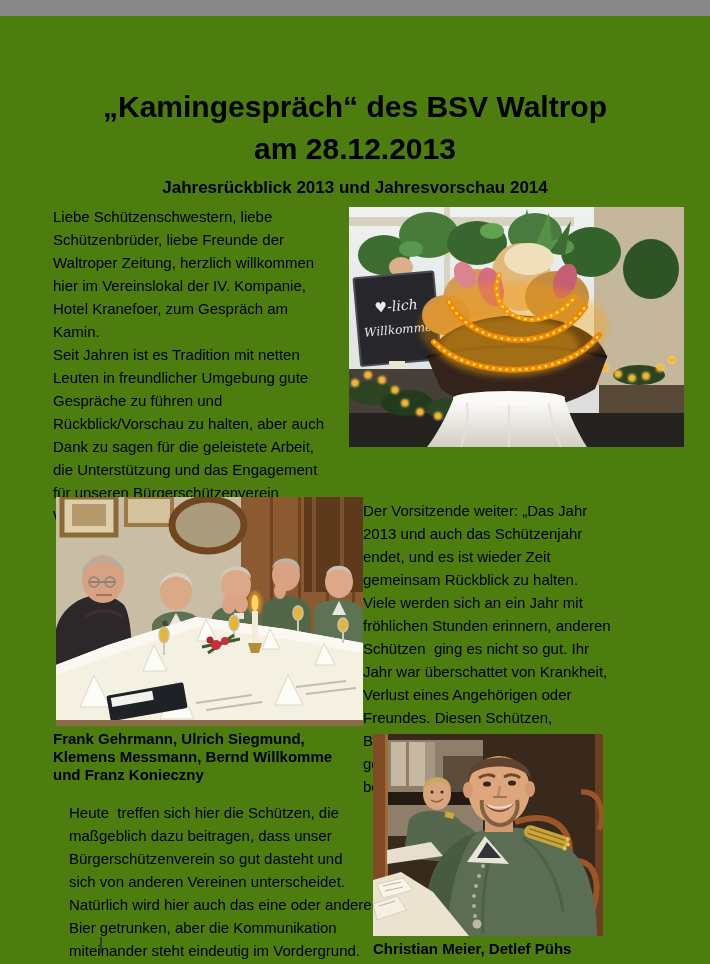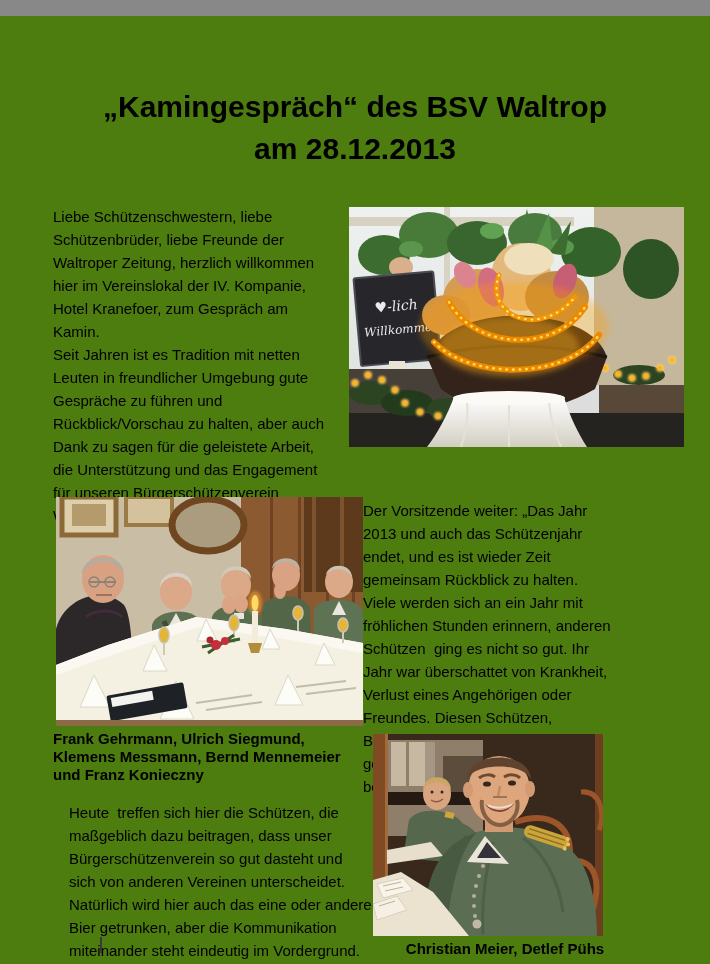--- a/index.html
+++ b/index.html
@@ -17,37 +17,38 @@
     top:148px;left:0;width:710px;text-align:center;
     font-size:17px;font-weight:bold;white-space:pre;
   }
   .body{font-size:15px;line-height:23px;white-space:pre;}
   .caption{font-size:15px;line-height:17.8px;font-weight:bold;white-space:pre;}
   .p-intro{top:189px;left:53px;}
   .p-full{top:436px;left:53px;}
   .p-right{top:483px;left:363px;}
   .cap-photo2{top:714px;left:53px;}
   .p-bottom{top:785px;left:69px;}
-  .cap-photo3{top:924px;left:373px;width:264px;text-align:center;}
+  .cap-photo3{top:924px;left:373px;width:264px;text-align:left;}
   figure{margin:0;padding:0;}
   .photo{overflow:hidden;background:#ddd;}
   .photo svg{display:block;filter:blur(0.4px) saturate(1.05);}
   .photo1{top:191px;left:349px;width:335px;height:240px;}
   .photo2{top:481px;left:56px;width:307px;height:229px;}
   .photo3{top:718px;left:373px;width:230px;height:202px;}
   .caret{top:921px;left:100px;width:2px;height:16px;background:#3a3a3a;}
   .signtext{font-family:"DejaVu Serif","Liberation Serif",serif;font-style:italic;fill:#e9e9ef;}
 </style>
 </head>
 <body>
 
 <div class="page">
 
   <h1 class="abs title">„Kamingespräch“ des BSV Waltrop
 am 28.12.2013</h1>
+  <h2 class="abs subtitle">Jahresrückblick 2013 und Jahresvorschau 2014</h2>
 
   <div class="abs body p-intro">Liebe Schützenschwestern, liebe
 Schützenbrüder, liebe Freunde der
 Waltroper Zeitung, herzlich willkommen
 hier im Vereinslokal der IV. Kompanie,
 Hotel Kranefoer, zum Gespräch am
 Kamin.
 Seit Jahren ist es Tradition mit netten
 Leuten in freundlicher Umgebung gute
 Gespräche zu führen und
@@ -278,21 +279,21 @@
 fröhlichen Stunden erinnern, anderen
 Schützen  ging es nicht so gut. Ihr
 Jahr war überschattet von Krankheit,
 Verlust eines Angehörigen oder
 Freundes. Diesen Schützen,
 Bekannten, Freunden und Bürgern
 gehört in dieser Zeit unser
 besonderes Mitgefühl.</div>
 
   <div class="abs caption cap-photo2">Frank Gehrmann, Ulrich Siegmund,
-Klemens Messmann, Bernd Mennemeier
+Klemens Messmann, Bernd Willkomme
 und Franz Konieczny</div>
 
   <div class="abs body p-bottom">Heute  treffen sich hier die Schützen, die
 maßgeblich dazu beitragen, dass unser
 Bürgerschützenverein so gut dasteht und
 sich von anderen Vereinen unterscheidet.
 Natürlich wird hier auch das eine oder andere
 Bier getrunken, aber die Kommunikation
 miteinander steht eindeutig im Vordergrund.
 Wir Schützen haben auch in Jahr 2013 zum

